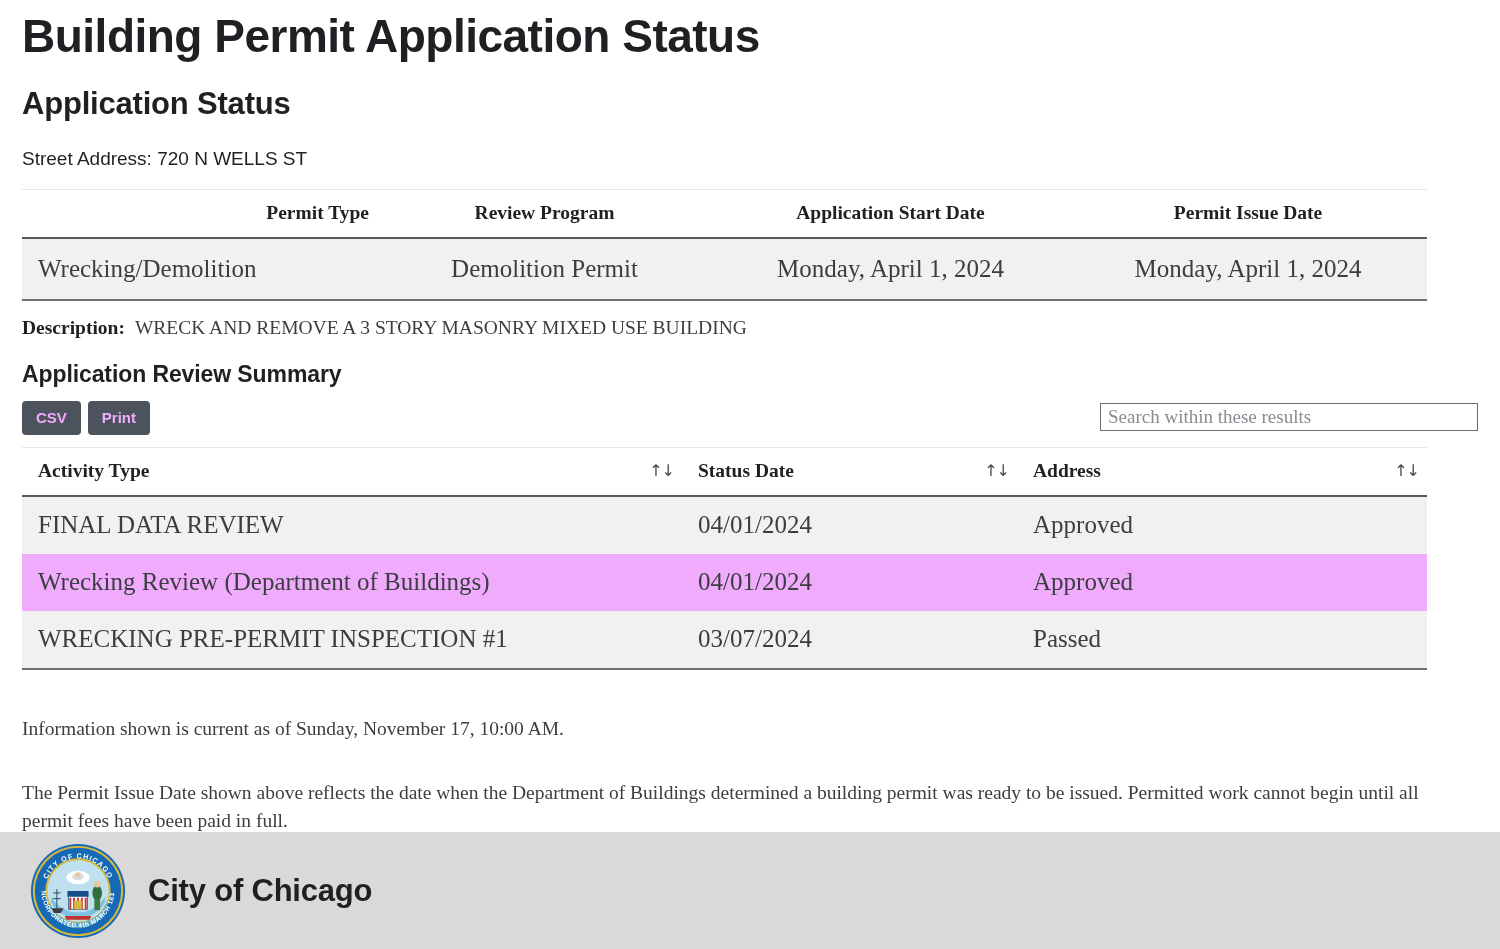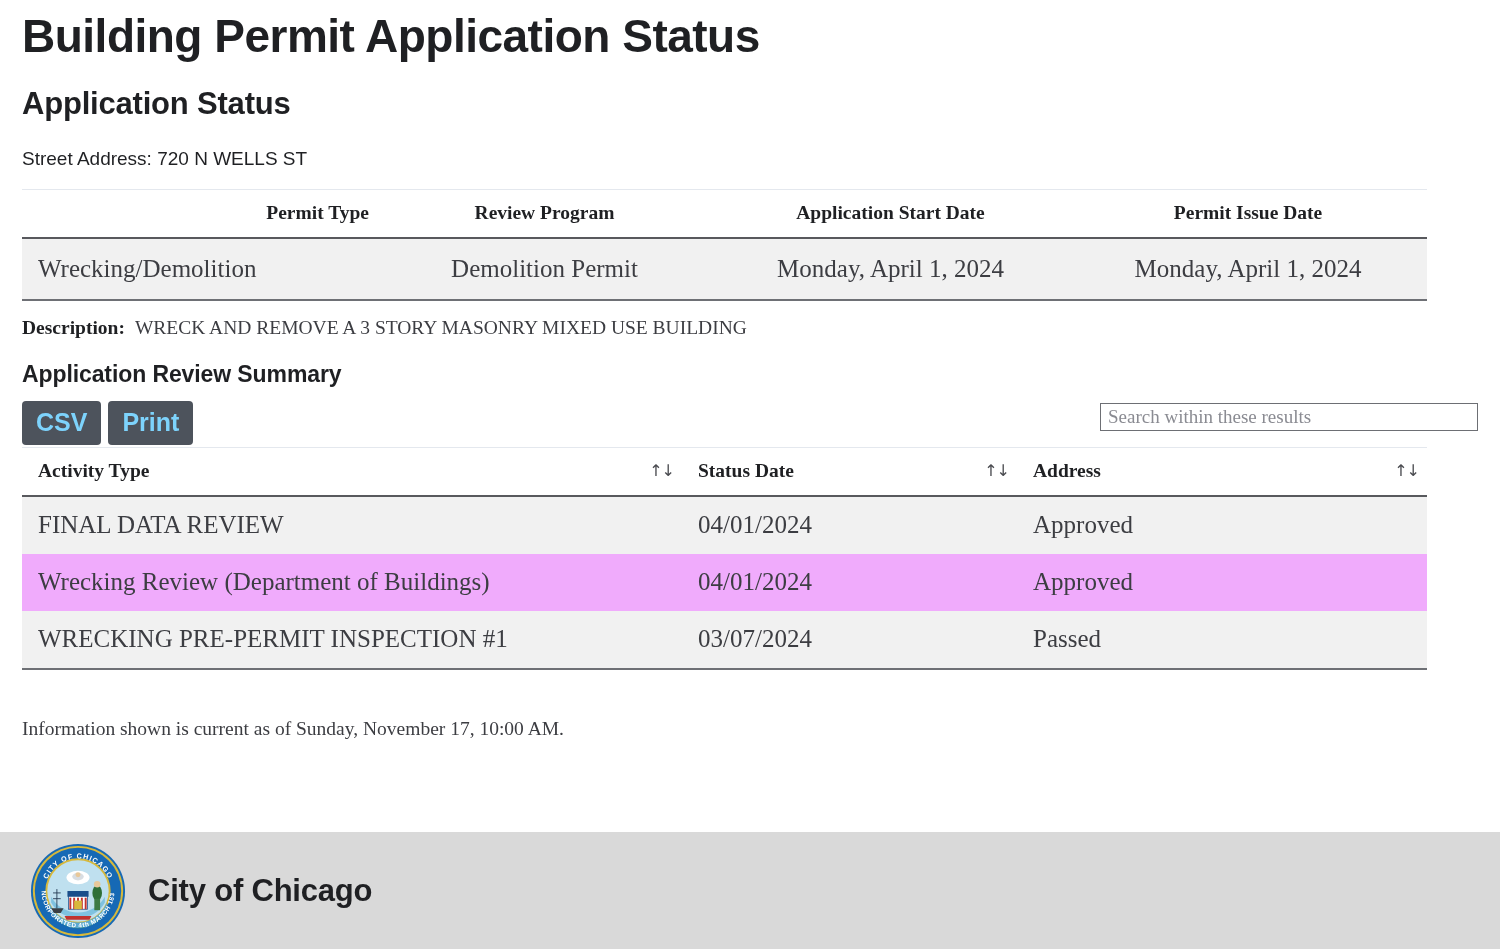--- a/index.html
+++ b/index.html
@@ -130,22 +130,22 @@
     position: absolute;
     left: 0;
     top: 0;
     display: flex;
     gap: 7px;
   }
 
   .btn {
     font-family: "Liberation Sans", sans-serif;
     font-weight: bold;
-    font-size: 25px;
-    color: #7dd3fc;
+    font-size: 15px;
+    color: #f0abfc;
     background: #4d535c;
     border: none;
     border-radius: 4px;
     padding: 9px 14px 10px 14px;
     line-height: 1;
     cursor: pointer;
   }
 
   .search-wrap {
     position: absolute;
@@ -348,20 +348,21 @@
         </tr>
         <tr class="odd">
           <td>WRECKING PRE-PERMIT INSPECTION #1</td>
           <td>03/07/2024</td>
           <td>Passed</td>
         </tr>
       </tbody>
     </table>
 
     <p class="note note-first">Information shown is current as of Sunday, November 17, 10:00 AM.</p>
+    <p class="note note-second">The Permit Issue Date shown above reflects the date when the Department of Buildings determined a building permit was ready to be issued. Permitted work cannot begin until all permit fees have been paid in full.</p>
 
   </div>
 
   <div class="footer">
     <svg class="seal" viewBox="0 0 100 100">
       <defs>
         <path id="arcTop" d="M 16,50 A 34,34 0 0 1 84,50" fill="none"></path>
         <path id="arcBottom" d="M 12,50 A 38,38 0 0 0 88,50" fill="none"></path>
       </defs>
       <circle cx="50" cy="50" r="49" fill="#1669b5"></circle>

